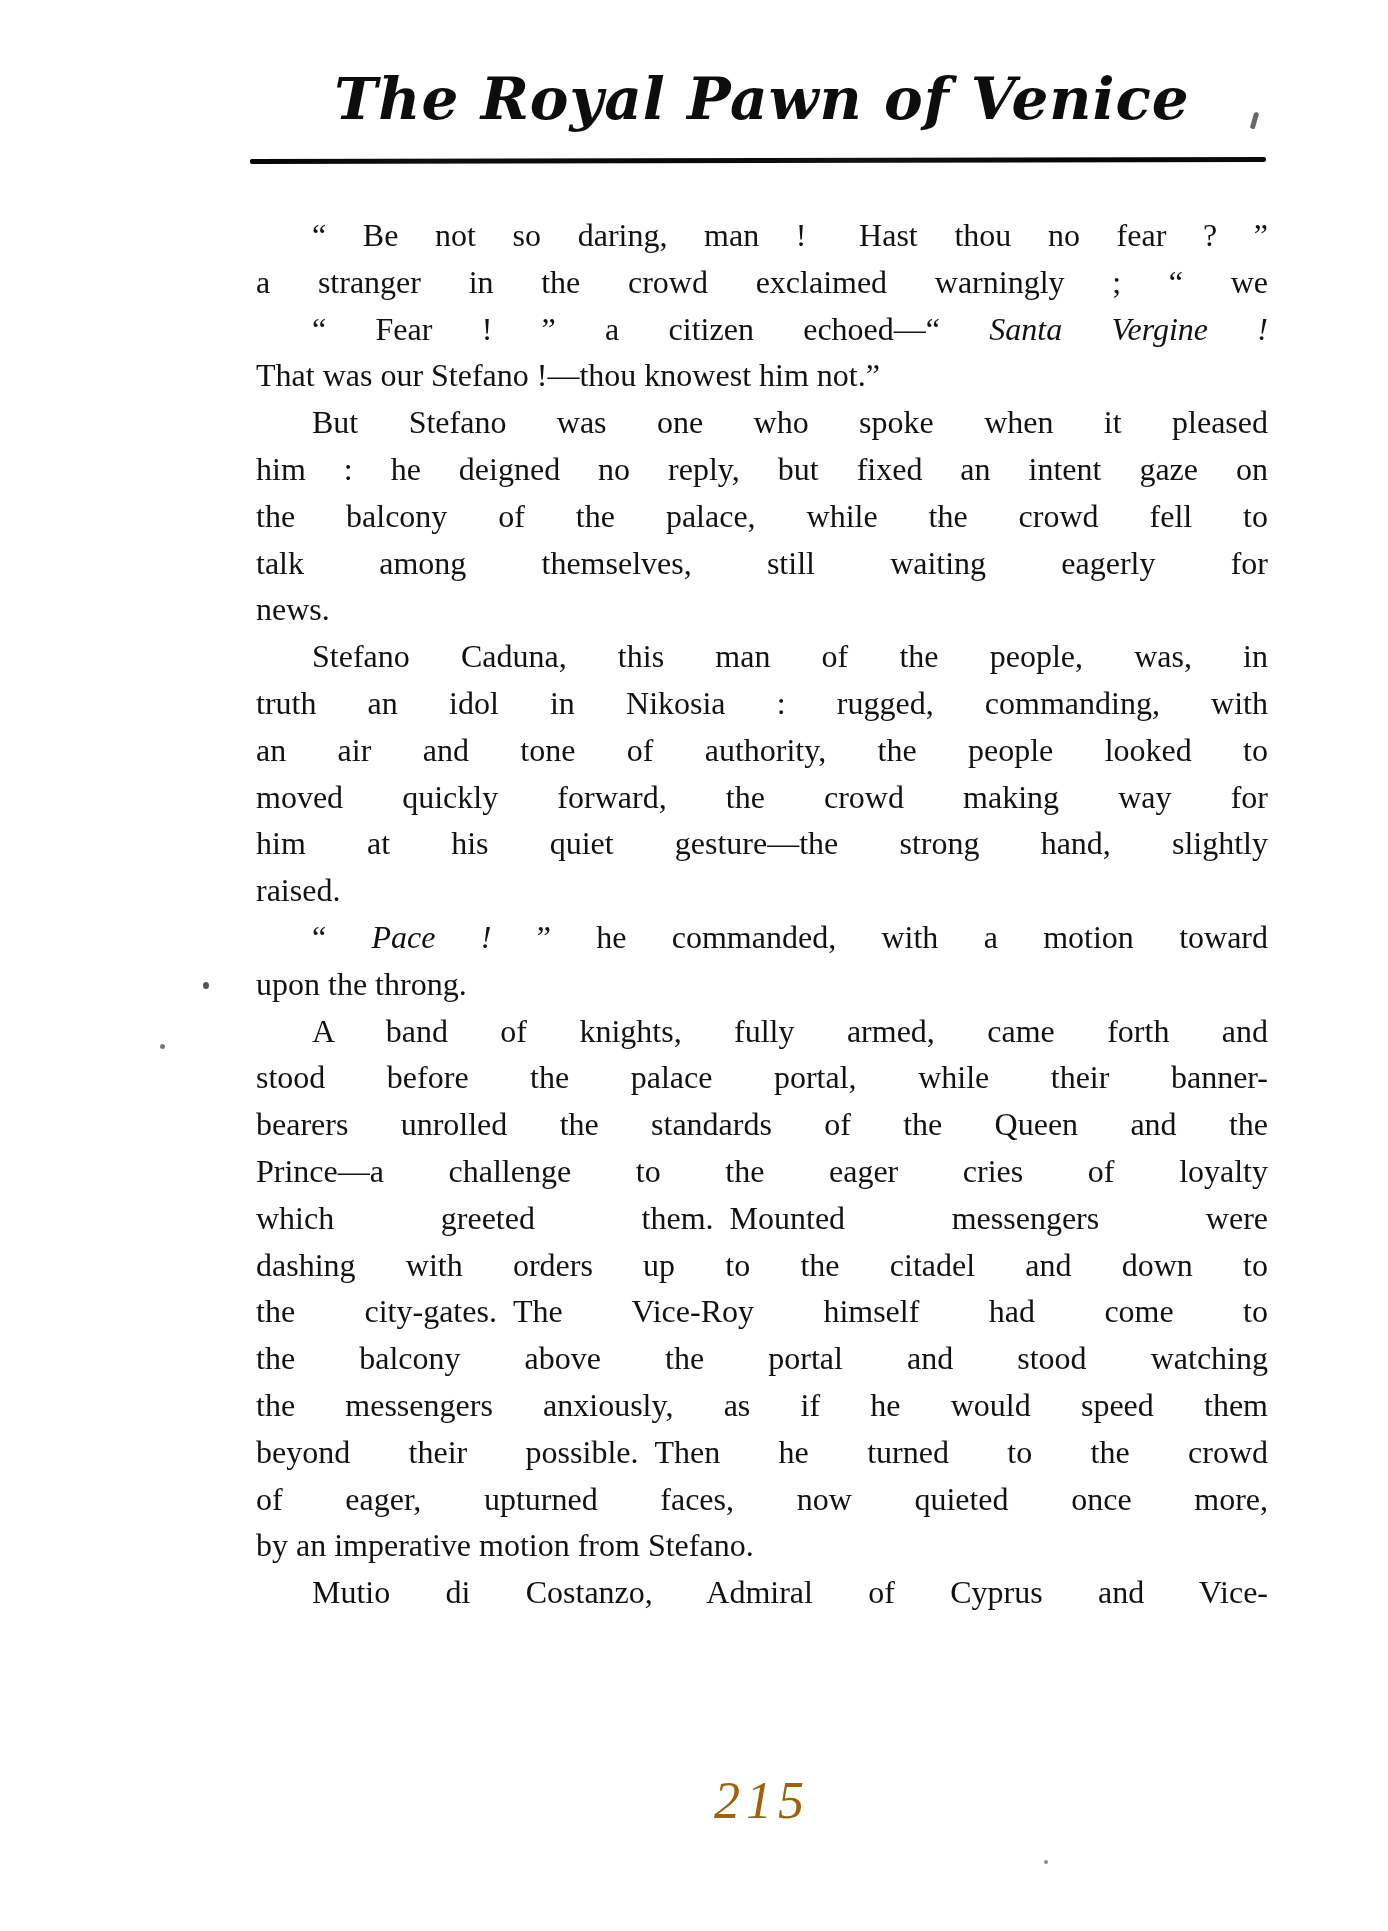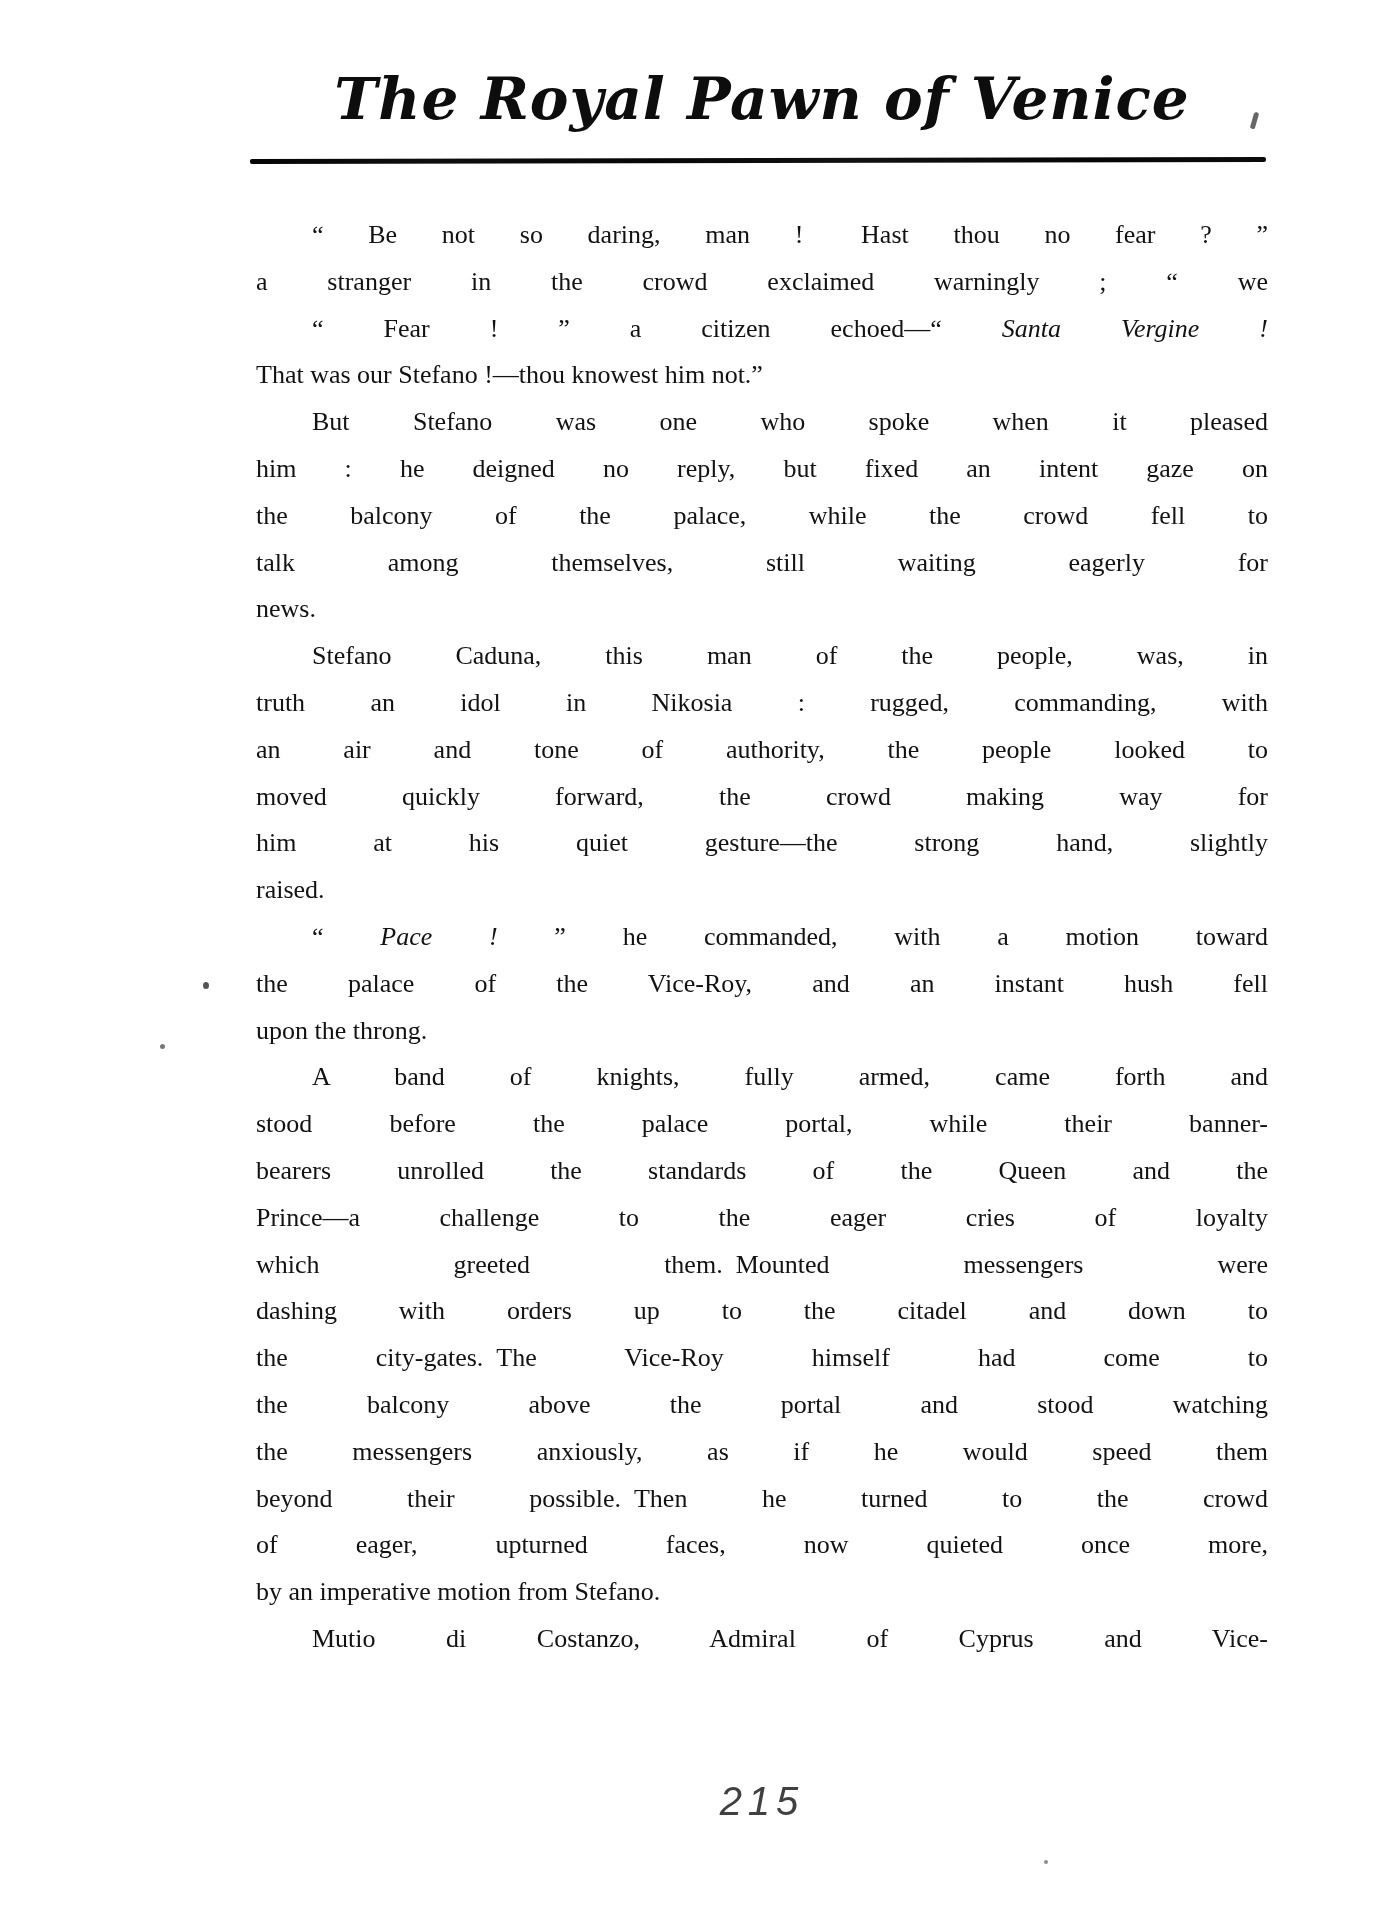--- a/index.html
+++ b/index.html
@@ -43,47 +43,47 @@
   .body-text {
     position: absolute;
     top: 212px;
     left: 256px;
     width: 1012px;
     color: #121212;
   }
   .line {
     height: 46.8px;
     line-height: 46.8px;
-    font-size: 26px;
+    font-size: 32px;
     white-space: normal;
     text-align: left;
   }
   .line.justify {
     text-align: justify;
     text-align-last: justify;
   }
   .line.indent {
     text-indent: 56px;
   }
   .line i {
     font-style: italic;
     font-family: Liberation Serif, serif;
   }
   .page-number {
     position: absolute;
     top: 1776px;
     left: 256px;
     width: 1012px;
     text-align: center;
-    font-family: Liberation Sans, sans-serif;
+    font-family: Liberation Serif, serif;
     font-style: italic;
-    font-size: 40px;
+    font-size: 52px;
     line-height: 50px;
     letter-spacing: 6px;
-    color: #404040;
+    color: #a16207;
   }
   
   .speck {
     position: absolute;
     background: #1c1c1c;
     border-radius: 50%;
   }
   .speck.s1 { left: 203px; top: 982px;  width: 6px; height: 7px; opacity: .75; }
   .speck.s2 { left: 160px; top: 1044px; width: 5px; height: 5px; opacity: .6; }
   .speck.s3 { left: 1044px; top: 1860px; width: 4px; height: 4px; opacity: .5; }
@@ -120,21 +120,20 @@
       <div class="line justify"><span>the balcony of the palace, while the crowd fell to</span></div>
       <div class="line justify"><span>talk among themselves, still waiting eagerly for</span></div>
       <div class="line"><span>news.</span></div>
       <div class="line indent justify"><span>Stefano Caduna, this man of the people, was, in</span></div>
       <div class="line justify"><span>truth an idol in Nikosia : rugged, commanding, with</span></div>
       <div class="line justify"><span>an air and tone of authority, the people looked to</span></div>
       <div class="line justify"><span>moved quickly forward, the crowd making way for</span></div>
       <div class="line justify"><span>him at his quiet gesture—the strong hand, slightly</span></div>
       <div class="line"><span>raised.</span></div>
       <div class="line indent justify"><span>“ </span><i>Pace !</i><span> ” he commanded, with a motion toward</span></div>
-      <div class="line justify"><span>the palace of the Vice-Roy, and an instant hush fell</span></div>
       <div class="line"><span>upon the throng.</span></div>
       <div class="line indent justify"><span>A band of knights, fully armed, came forth and</span></div>
       <div class="line justify"><span>stood before the palace portal, while their banner-</span></div>
       <div class="line justify"><span>bearers unrolled the standards of the Queen and the</span></div>
       <div class="line justify"><span>Prince—a challenge to the eager cries of loyalty</span></div>
       <div class="line justify"><span>which greeted them. Mounted messengers were</span></div>
       <div class="line justify"><span>dashing with orders up to the citadel and down to</span></div>
       <div class="line justify"><span>the city-gates. The Vice-Roy himself had come to</span></div>
       <div class="line justify"><span>the balcony above the portal and stood watching</span></div>
       <div class="line justify"><span>the messengers anxiously, as if he would speed them</span></div>

